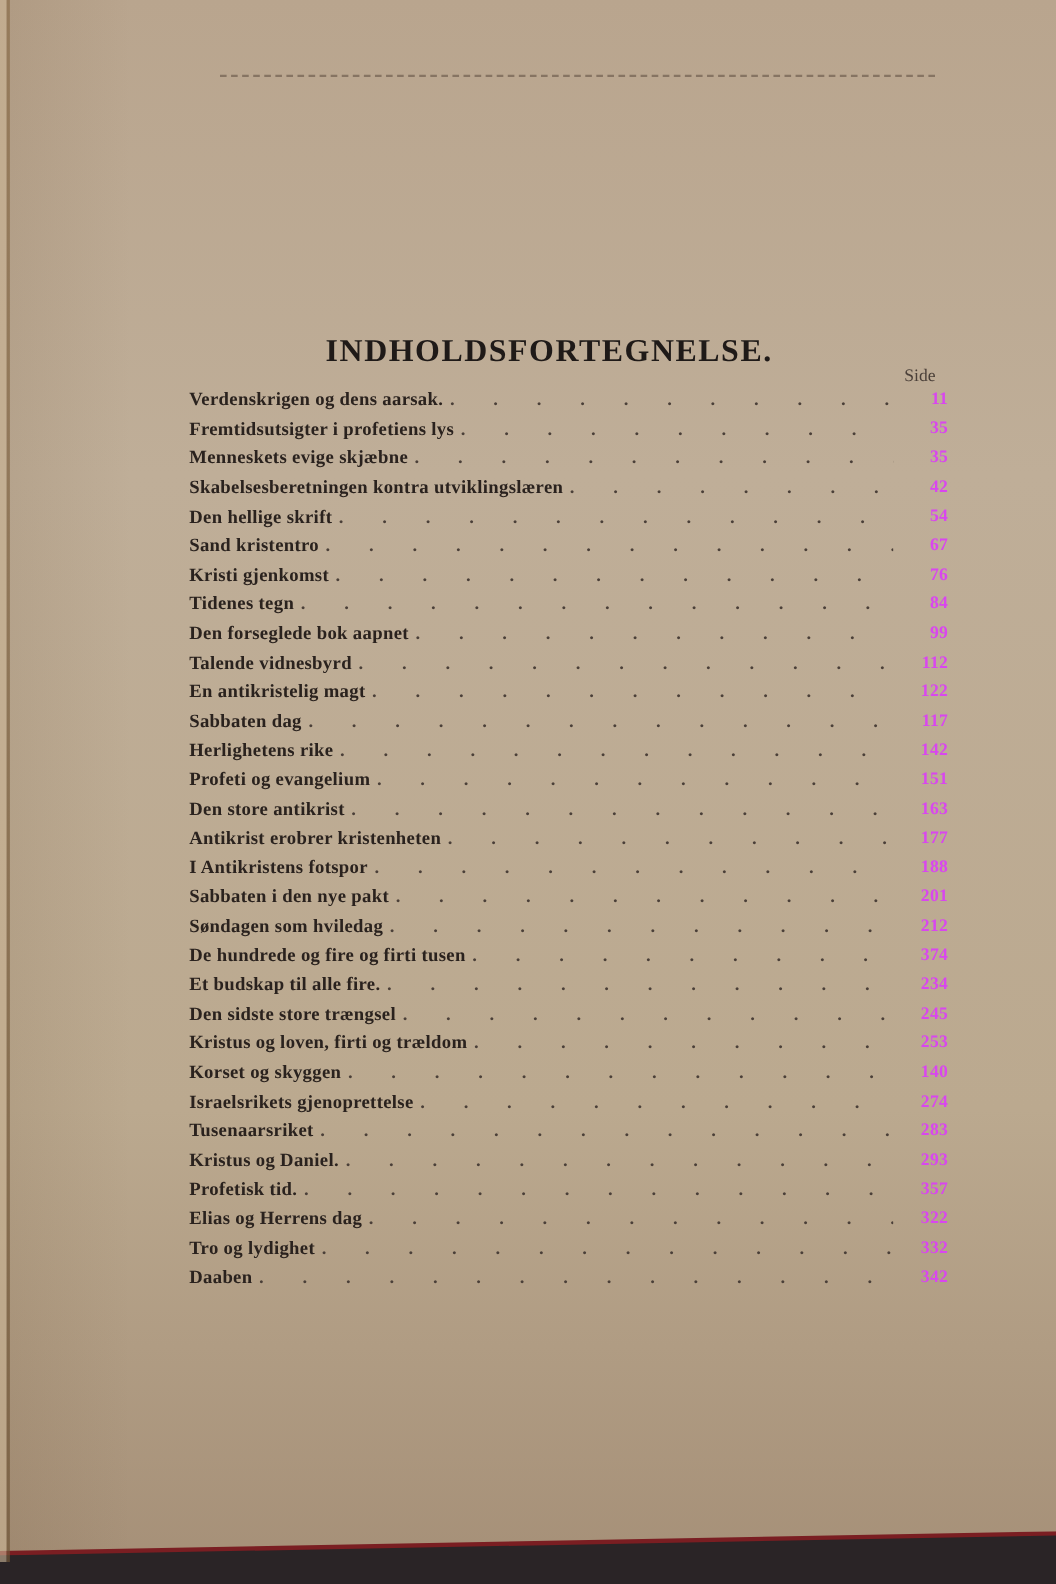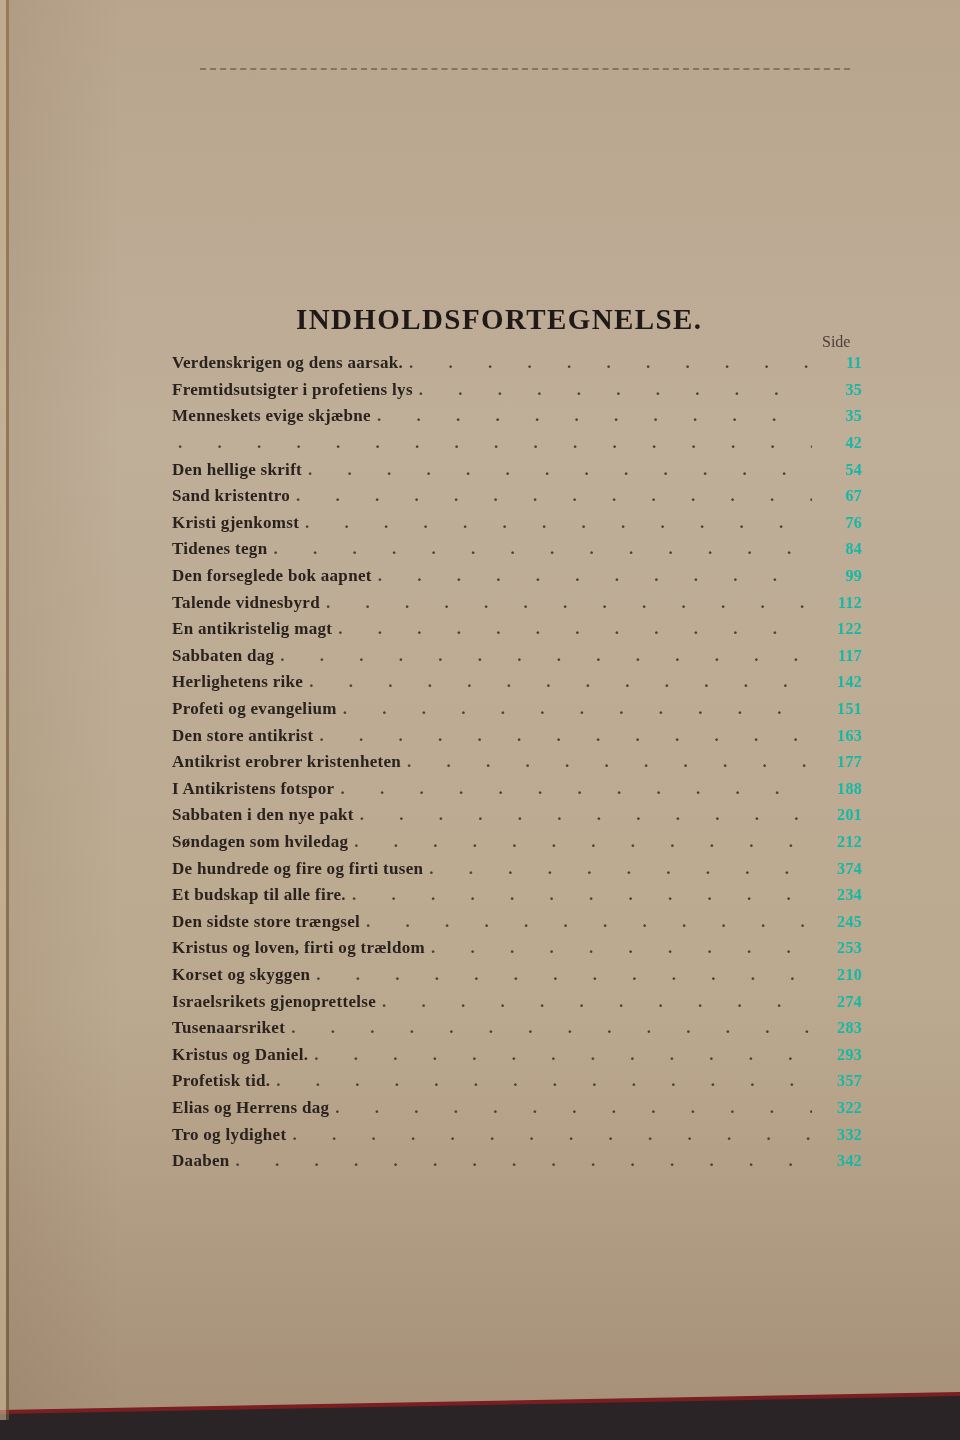--- a/index.html
+++ b/index.html
@@ -103,21 +103,21 @@
       color: #4a3f38;
       font-weight: bold;
       letter-spacing: 15.5px;
       margin-left: 6px;
       margin-right: 8px;
     }
     .toc-page {
       flex: 0 0 42px;
       text-align: right;
       font-weight: bold;
-      color: #14b8a6;
+      color: #d946ef;
       font-size: 16px;
     }
   </style>
 </head>
 <body>
 
 <div class="page"></div>
 <div class="page-bottom-edge"></div>
 <div class="binding-shadow"></div>
 <div class="binding-edge"></div>
@@ -136,20 +136,21 @@
       <span class="toc-title">Fremtidsutsigter i profetiens lys</span>
       <span class="toc-leader">. . . . . . . . . . . . . . . . . . . . . . . . . . . . . . . . . . . . . . . . .</span>
       <span class="toc-page">35</span>
     </div>
     <div class="toc-row">
       <span class="toc-title">Menneskets evige skjæbne</span>
       <span class="toc-leader">. . . . . . . . . . . . . . . . . . . . . . . . . . . . . . . . . . . . . . . . .</span>
       <span class="toc-page">35</span>
     </div>
     <div class="toc-row">
+      <span class="toc-title">Skabelsesberetningen kontra utviklingslæren</span>
       <span class="toc-leader">. . . . . . . . . . . . . . . . . . . . . . . . . . . . . . . . . . . . . . . . .</span>
       <span class="toc-page">42</span>
     </div>
     <div class="toc-row">
       <span class="toc-title">Den hellige skrift</span>
       <span class="toc-leader">. . . . . . . . . . . . . . . . . . . . . . . . . . . . . . . . . . . . . . . . .</span>
       <span class="toc-page">54</span>
     </div>
     <div class="toc-row">
       <span class="toc-title">Sand kristentro</span>
@@ -237,21 +238,21 @@
       <span class="toc-page">245</span>
     </div>
     <div class="toc-row">
       <span class="toc-title">Kristus og loven, firti og trældom</span>
       <span class="toc-leader">. . . . . . . . . . . . . . . . . . . . . . . . . . . . . . . . . . . . . . . . .</span>
       <span class="toc-page">253</span>
     </div>
     <div class="toc-row">
       <span class="toc-title">Korset og skyggen</span>
       <span class="toc-leader">. . . . . . . . . . . . . . . . . . . . . . . . . . . . . . . . . . . . . . . . .</span>
-      <span class="toc-page">210</span>
+      <span class="toc-page">140</span>
     </div>
     <div class="toc-row">
       <span class="toc-title">Israelsrikets gjenoprettelse</span>
       <span class="toc-leader">. . . . . . . . . . . . . . . . . . . . . . . . . . . . . . . . . . . . . . . . .</span>
       <span class="toc-page">274</span>
     </div>
     <div class="toc-row">
       <span class="toc-title">Tusenaarsriket</span>
       <span class="toc-leader">. . . . . . . . . . . . . . . . . . . . . . . . . . . . . . . . . . . . . . . . .</span>
       <span class="toc-page">283</span>

